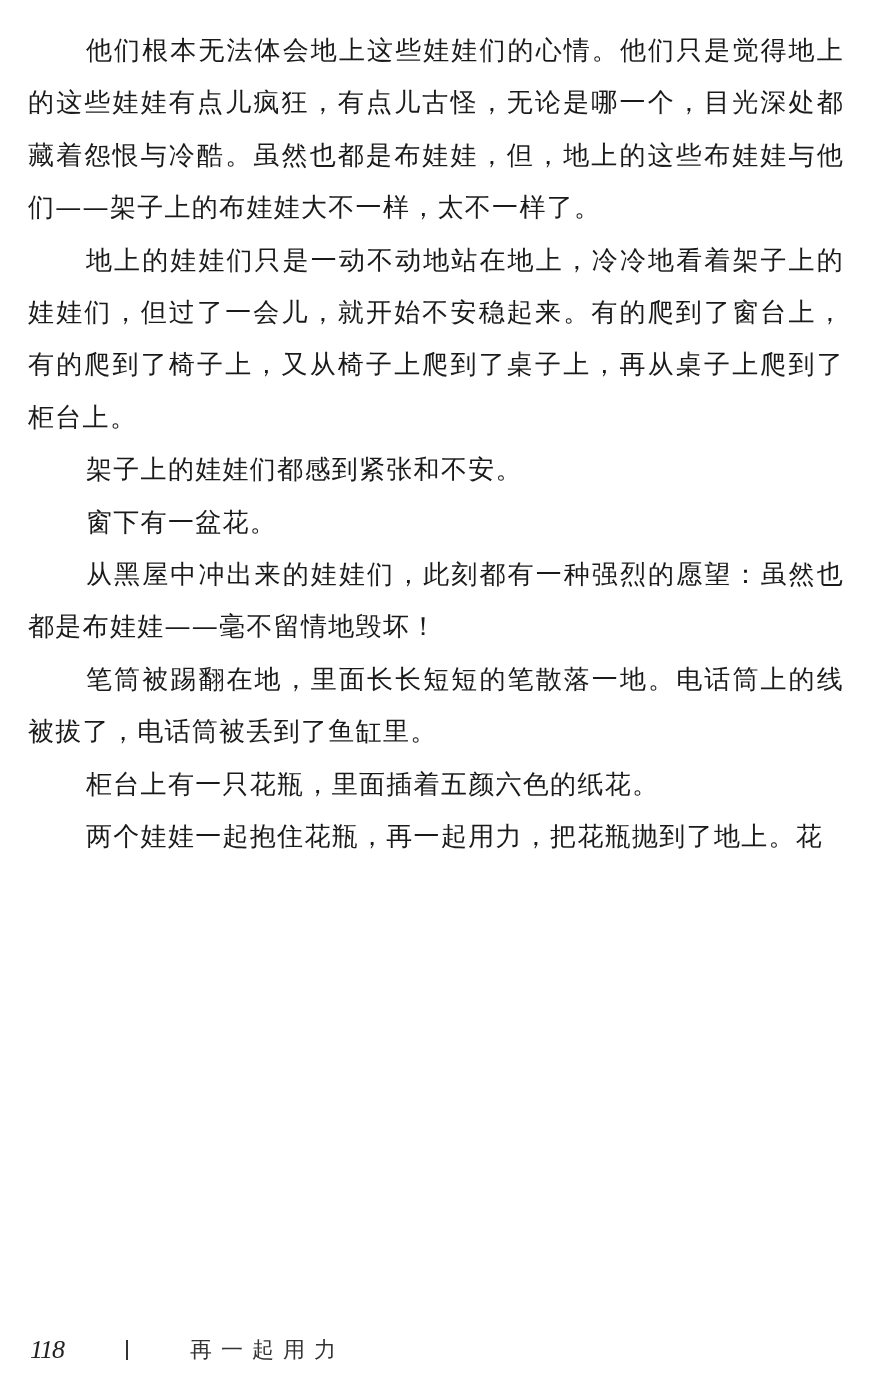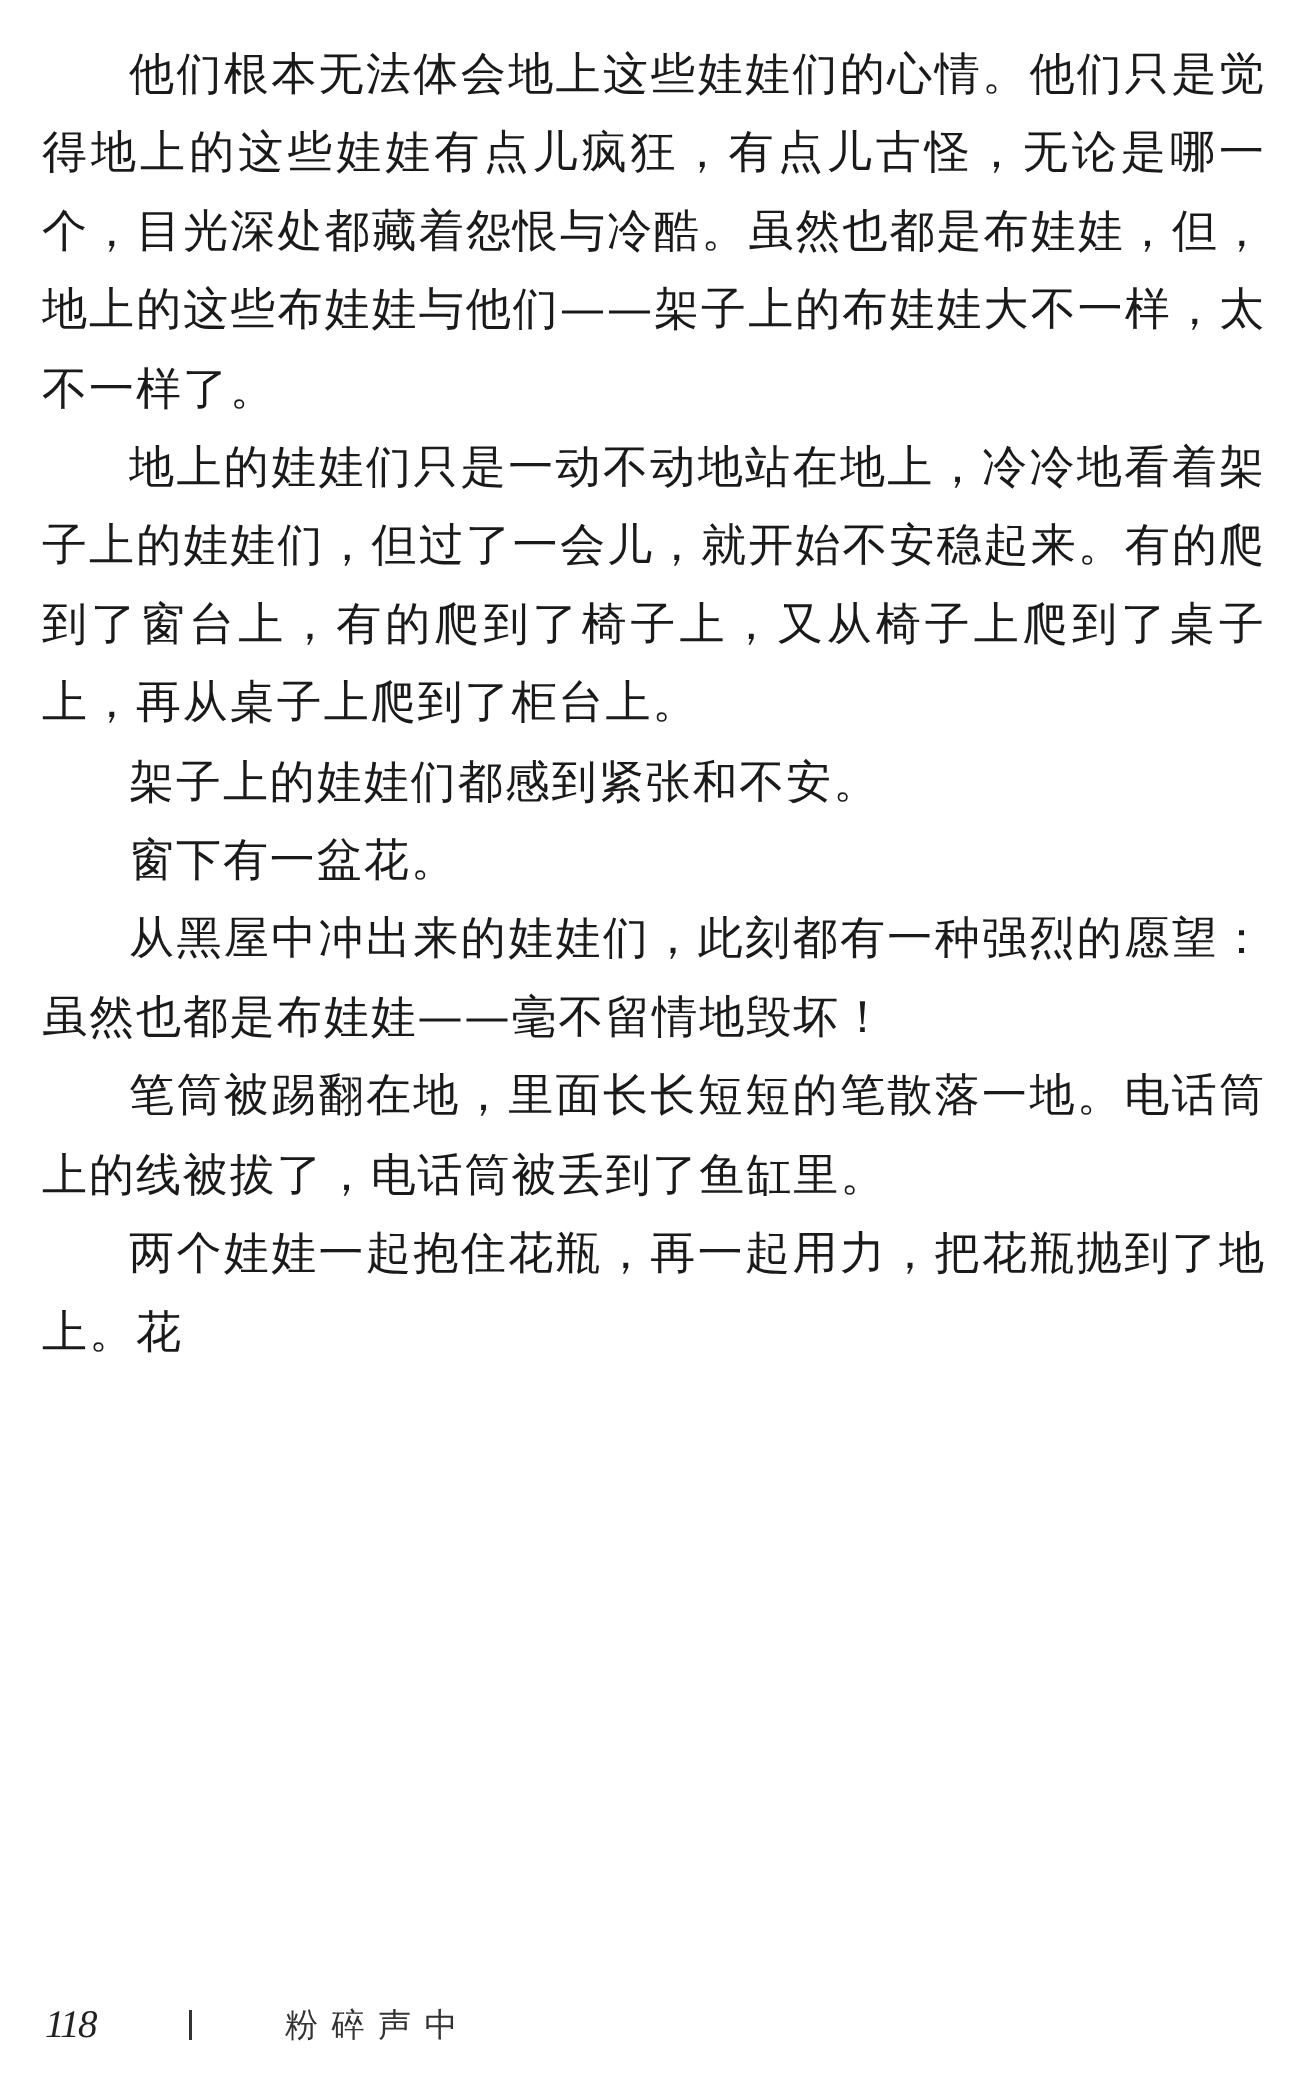--- a/index.html
+++ b/index.html
@@ -13,21 +13,21 @@
       position: relative;
       overflow: hidden;
       color: #1a1a1a;
     }
     .page-body {
       position: absolute;
       left: 28px;
       top: 24px;
       width: 816px;
       font-family: "DejaVu Serif", "Liberation Serif", serif;
-      font-size: 30px;
+      font-size: 26px;
       line-height: 52.4px;
       letter-spacing: 1.3px;
     }
     .para {
       margin: 0;
       text-indent: 58px;
       text-align: justify;
       text-align-last: left;
       white-space: normal;
     }
@@ -64,20 +64,21 @@
 </head>
 <body>
 
 <div class="page-body">
   <p class="para">他们根本无法体会地上这些娃娃们的心情。他们只是觉得地上的这些娃娃有点儿疯狂，有点儿古怪，无论是哪一个，目光深处都藏着怨恨与冷酷。虽然也都是布娃娃，但，地上的这些布娃娃与他们——架子上的布娃娃大不一样，太不一样了。</p>
   <p class="para">地上的娃娃们只是一动不动地站在地上，冷冷地看着架子上的娃娃们，但过了一会儿，就开始不安稳起来。有的爬到了窗台上，有的爬到了椅子上，又从椅子上爬到了桌子上，再从桌子上爬到了柜台上。</p>
   <p class="para">架子上的娃娃们都感到紧张和不安。</p>
   <p class="para">窗下有一盆花。</p>
   <p class="para">从黑屋中冲出来的娃娃们，此刻都有一种强烈的愿望：虽然也都是布娃娃——毫不留情地毁坏！</p>
   <p class="para">笔筒被踢翻在地，里面长长短短的笔散落一地。电话筒上的线被拔了，电话筒被丢到了鱼缸里。</p>
+  <p class="para">柜台上有一只花瓶，里面插着五颜六色的纸花。</p>
   <p class="para">两个娃娃一起抱住花瓶，再一起用力，把花瓶抛到了地上。花</p>
 </div>
 
 <div class="footer">
   <span class="page-number">118</span>
   <span class="footer-divider"></span>
-  <span class="book-title">粉碎声中</span>
+  <span class="book-title">再一起用力</span>
 </div>
 
 </body></html>

